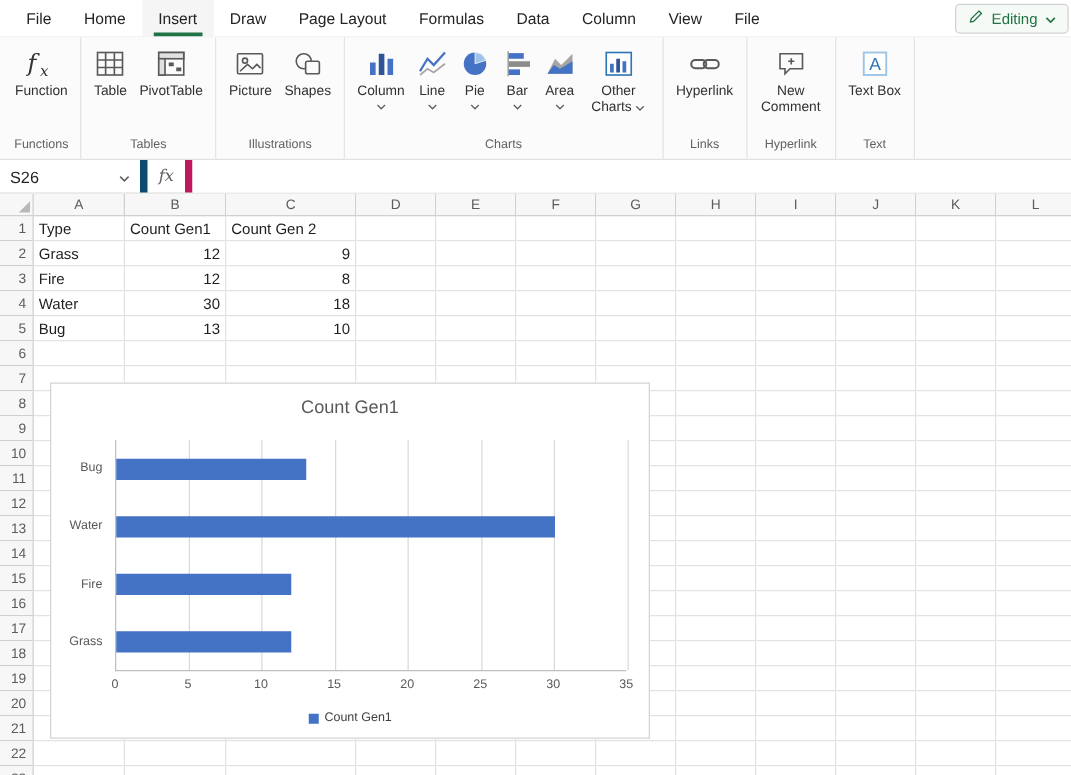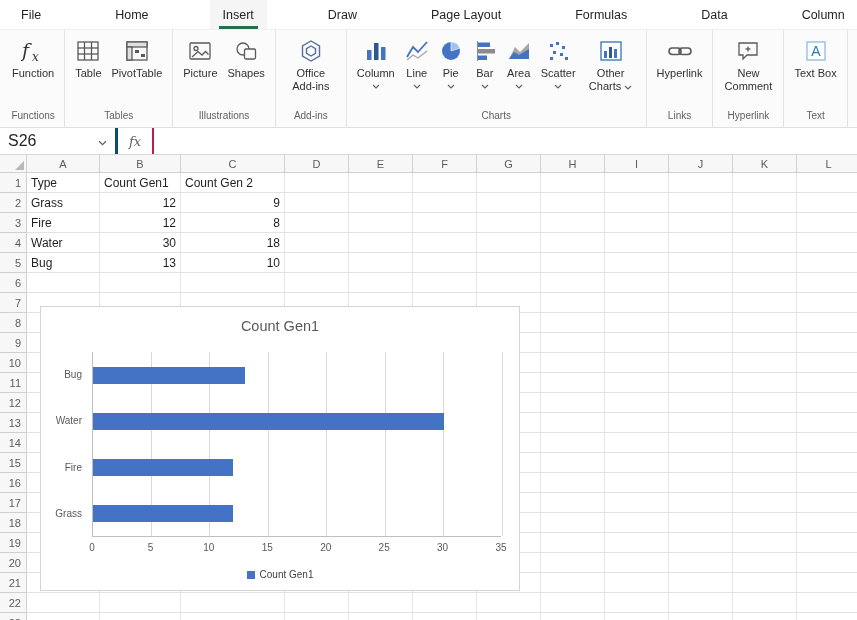--- a/index.html
+++ b/index.html
@@ -1,42 +1,42 @@
 <!DOCTYPE html>
 <html><head>
 <meta charset="utf-8">
 <style>
   * { box-sizing: border-box; margin: 0; padding: 0; }
   html,body { width: 857px; height: 620px; overflow: hidden; }
   body { font-family: "Liberation Sans", "DejaVu Sans", sans-serif; background: #fff; }
   .stage { position: relative; width: 857px; height: 620px; overflow: hidden; background: #fff; }
 
   
-  .menubar { height: 30px; display: flex; align-items: stretch; background: #fff; padding-left: 8px; font-size: 12.5px; border-bottom: 1px solid #efefef; gap: 48px; }
+  .menubar { height: 30px; display: flex; align-items: stretch; background: #fff; padding-left: 8px; font-size: 12.5px; border-bottom: 1px solid #efefef; }
   .mtab { padding: 0 13px; display: flex; align-items: center; color: #242424; position: relative; cursor: default; white-space: nowrap; }
   .mtab.active { background: #f5f5f5; font-weight: 400; }
   .mtab.active::after { content: ""; position: absolute; left: 9px; right: 9px; bottom: 0; height: 3px; background: #217346; }
   .editing-btn { margin-left: auto; margin-right: 2px; align-self: center; height: 24px; border: 1px solid #d1d1d1; border-radius: 4px; padding: 0 9px; display: flex; align-items: center; gap: 6px; color: #217346; font-size: 12px; background: #f6faf6; }
 
   
   .ribbon { display: flex; height: 98px; background: #fbfbfb; border-bottom: 1px solid #e1e1e1; padding: 0 2px; }
   .rgroup { display: flex; flex-direction: column; border-right: 1px solid #e4e4e4; padding: 0 5px; }
   .ritems { display: flex; align-items: flex-start; padding-top: 5px; flex: 1; }
   .rbtn { display: flex; flex-direction: column; align-items: center; gap: 2px; font-size: 11px; color: #323130; padding: 2px 5px; text-align: center; }
   .ricon { height: 28px; display: flex; align-items: center; justify-content: center; }
   .rlabel { line-height: 13px; white-space: nowrap; }
   .rlabel.wrap { white-space: normal; max-width: 50px; }
   .rchev { line-height: 6px; }
   .rgroup-label { margin-top: auto; text-align: center; font-size: 10px; color: #616161; padding: 3px 2px 6px; white-space: nowrap; }
 
   
   .formulabar { height: 27px; display: flex; align-items: stretch; background: #fff; border-bottom: 1px solid #d9d9d9; }
-  .namebox { width: 118px; display: flex; align-items: center; padding: 0 8px; font-size: 16px; color: #242424; border-right: 3px solid #0c4a6e; }
+  .namebox { width: 118px; display: flex; align-items: center; padding: 0 8px; font-size: 13px; color: #242424; border-right: 6px solid #0c4a6e; }
   .namebox .nb-chev { margin-left: auto; }
-  .fxbtn { width: 36px; display: flex; align-items: center; justify-content: center; font-family: "DejaVu Serif", serif; font-style: italic; font-size: 13px; color: #616161; border-right: 2px solid #be185d; }
+  .fxbtn { width: 36px; display: flex; align-items: center; justify-content: center; font-family: "DejaVu Serif", serif; font-style: italic; font-size: 13px; color: #616161; border-right: 6px solid #be185d; }
   .formula-input { flex: 1; border: 0; outline: none; font-size: 12px; padding: 0 6px; font-family: "Liberation Sans", sans-serif; }
 
   
   .sheet { position: relative; width: 857px; height: 465px; background: #fff; overflow: hidden; }
   .grid { position: absolute; inset: 0; display: grid; grid-template-columns: 27px 73px 81px 104px repeat(9, 64px); grid-template-rows: 18px repeat(23, 20px); }
   .gh { background: #f7f7f7; border-right: 1px solid #d0d0d0; border-bottom: 1px solid #d0d0d0; font-size: 11px; color: #5c5c5c; display: flex; align-items: center; justify-content: center; }
   .gh.rh { justify-content: flex-end; padding-right: 5px; }
   .gh.corner { position: relative; }
   .gh.corner::after { content: ""; position: absolute; right: 2px; bottom: 2px; border-left: 9px solid transparent; border-bottom: 9px solid #b9b9b9; }
   .cell { border-right: 1px solid #e3e3e3; border-bottom: 1px solid #e3e3e3; font-size: 12px; color: #1f1f1f; display: flex; align-items: center; padding: 0 4px; overflow: visible; white-space: nowrap; }
@@ -147,34 +147,20 @@
                 <circle cx="10" cy="11" r="6" fill="none" stroke="#595959" stroke-width="1.3"></circle>
                 <rect x="11.5" y="11" width="11" height="10" rx="1.5" fill="#fbfbfb" stroke="#595959" stroke-width="1.3"></rect>
               </svg>
           </span>
           <span class="rlabel">Shapes</span>
         </div>
       </div>
       <div class="rgroup-label">Illustrations</div>
     </div>
 
-    <div class="rgroup">
-      <div class="ritems">
-        <div class="rbtn">
-          <span class="ricon">
-            <svg width="26" height="26" viewBox="0 0 26 26" fill="none" stroke="#56709b" stroke-width="1.4">
-                <path d="M13 3 L21.5 8 V18 L13 23 L4.5 18 V8 Z"></path>
-                <path d="M13 8 L17.5 10.6 V15.4 L13 18 L8.5 15.4 V10.6 Z"></path>
-              </svg>
-          </span>
-          <span class="rlabel wrap">Office Add-ins</span>
-        </div>
-      </div>
-      <div class="rgroup-label">Add-ins</div>
-    </div>
 
     <div class="rgroup">
       <div class="ritems">
         <div class="rbtn">
           <span class="ricon">
             <svg width="24" height="26" viewBox="0 0 24 26">
                 <rect x="3" y="12" width="4.5" height="10" fill="#4472c4"></rect>
                 <rect x="10" y="5" width="4.5" height="17" fill="#2f5597"></rect>
                 <rect x="17" y="9" width="4.5" height="13" fill="#4472c4"></rect>
               </svg>
@@ -223,37 +209,20 @@
               </svg></span>
         </div>
         <div class="rbtn">
           <span class="ricon">
             <svg width="24" height="26" viewBox="0 0 24 26">
                 <path d="M2 21 L8 9 L13 14 L22 5 V21 Z" fill="#a6a6a6"></path>
                 <path d="M2 21 L7 14 L12 17 L22 11 V21 Z" fill="#4472c4"></path>
               </svg>
           </span>
           <span class="rlabel">Area</span>
-          <span class="rchev"><svg width="8" height="5" viewBox="0 0 8 5">
-                <polyline points="1,1 4,4 7,1" fill="none" stroke="#616161" stroke-width="1.1"></polyline>
-              </svg></span>
-        </div>
-        <div class="rbtn">
-          <span class="ricon">
-            <svg width="24" height="26" viewBox="0 0 24 26" fill="#4472c4">
-                <rect x="4" y="6" width="3" height="3"></rect>
-                <rect x="10" y="4" width="3" height="3"></rect>
-                <rect x="16" y="8" width="3" height="3"></rect>
-                <rect x="7" y="13" width="3" height="3"></rect>
-                <rect x="14" y="15" width="3" height="3"></rect>
-                <rect x="4" y="19" width="3" height="3"></rect>
-                <rect x="19" y="19" width="3" height="3"></rect>
-              </svg>
-          </span>
-          <span class="rlabel">Scatter</span>
           <span class="rchev"><svg width="8" height="5" viewBox="0 0 8 5">
                 <polyline points="1,1 4,4 7,1" fill="none" stroke="#616161" stroke-width="1.1"></polyline>
               </svg></span>
         </div>
         <div class="rbtn">
           <span class="ricon">
             <svg width="26" height="26" viewBox="0 0 26 26">
                 <rect x="3" y="4" width="20" height="18" fill="#fff" stroke="#2e75b6" stroke-width="1.3"></rect>
                 <rect x="6" y="13" width="3" height="7" fill="#4472c4"></rect>
                 <rect x="11" y="9" width="3" height="11" fill="#2f5597"></rect>

